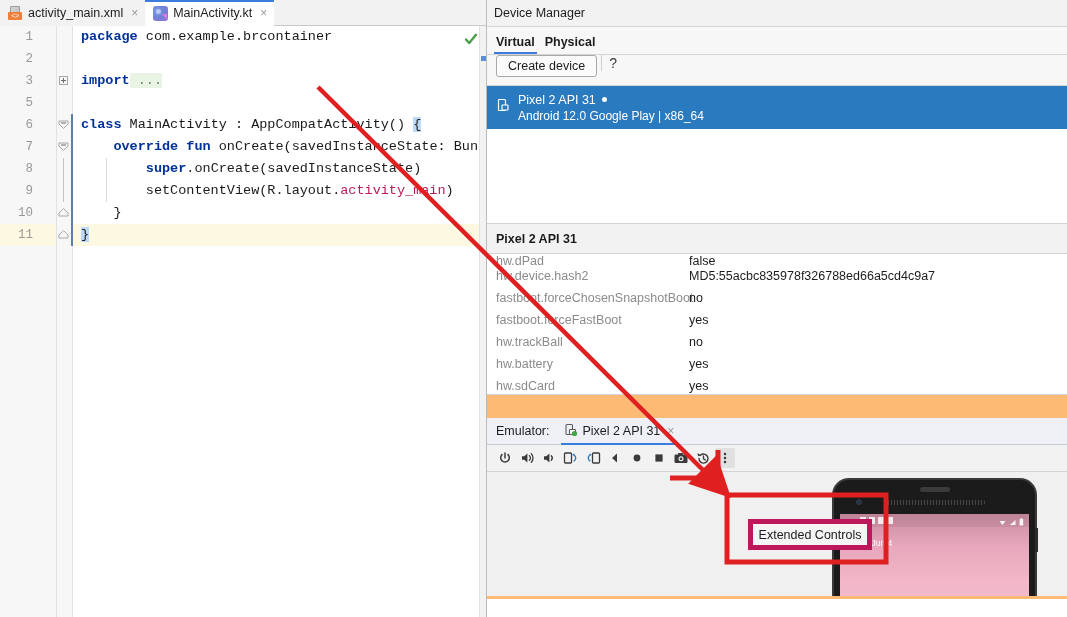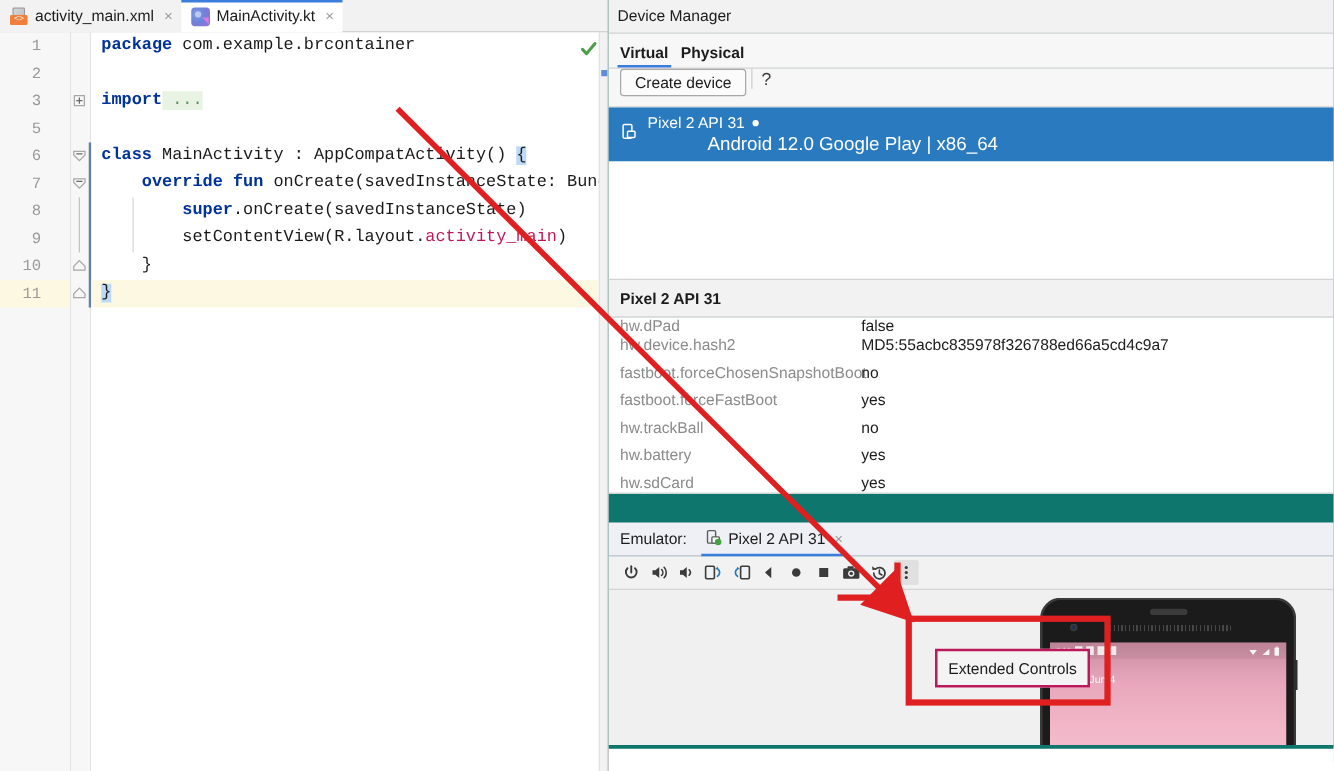--- a/index.html
+++ b/index.html
@@ -132,21 +132,21 @@
   #stripe-mark {
     position: absolute; left: 481px; top: 56px; width: 5px; height: 5px; background: #5c8fd6;
   }
   #editor-divider {
     position: absolute; left: 486px; top: 0; width: 1px; height: 617px; background: #bcbcbc;
   }
 
   
   #dm-pane {
     position: absolute; left: 487px; top: 0; width: 580px; height: 599px;
-    background: #0f766e;
+    background: #fdba74;
   }
   #dm-title {
     height: 27px; line-height: 27px; padding-left: 7px;
     font-size: 12.5px; color: #1c1c1c; background: #f2f2f2;
     border-bottom: 1px solid #d4d4d4;
   }
   #dm-tabs {
     height: 28px; background: #f7f7f7; border-bottom: 1px solid #d4d4d4;
     display: flex; align-items: flex-end; padding-left: 7px;
   }
@@ -175,21 +175,21 @@
     font-size: 12.5px; color: #1c1c1c;
   }
   #dm-list { background: #ffffff; height: 138px; border-bottom: 1px solid #d4d4d4; }
   .dev-row {
     height: 43px; background: #2a7ac0; color: #ffffff;
     display: flex; align-items: center; padding-left: 9px; gap: 7px;
   }
   .dev-text { display: flex; flex-direction: column; gap: 2px; }
   .dev-name { font-size: 12.5px; display: flex; align-items: center; gap: 6px; }
   .dev-dot { width: 5px; height: 5px; border-radius: 50%; background: #ffffff; display: inline-block; }
-  .dev-sub { font-size: 15px; margin-left: 48px; }
+  .dev-sub { font-size: 12px; }
 
   #dm-detail-head {
     height: 30px; background: #f2f2f2; border-bottom: 1px solid #d4d4d4;
     display: flex; align-items: center; padding-left: 9px;
     font-size: 12.5px; font-weight: bold; color: #1c1c1c;
   }
   #dm-props {
     background: #ffffff; height: 141px; overflow: hidden; position: relative;
     border-bottom: 1px solid #d4d4d4;
   }
@@ -262,21 +262,21 @@
     margin: 11px 0 0 14px; font-size: 8.5px; color: #ffffff; opacity: .95;
   }
   #phone-side {
     position: absolute; right: -3px; top: 48px; width: 3px; height: 24px; background: #2e2e2e;
   }
 
   
   #annot { position: absolute; left: 0; top: 0; width: 1067px; height: 617px; pointer-events: none; }
   #tooltip {
     position: absolute; left: 748px; top: 519px; width: 124px; height: 31px;
-    background: #f4f4f4; border: 2px solid #be185d;
+    background: #f4f4f4; border: 5px solid #be185d;
     display: flex; align-items: center; justify-content: center;
     font-size: 12.5px; color: #1c1c1c;
   }
 </style>
 </head>
 <body>
 
 <div id="root">
 
   <div id="editor-pane">

